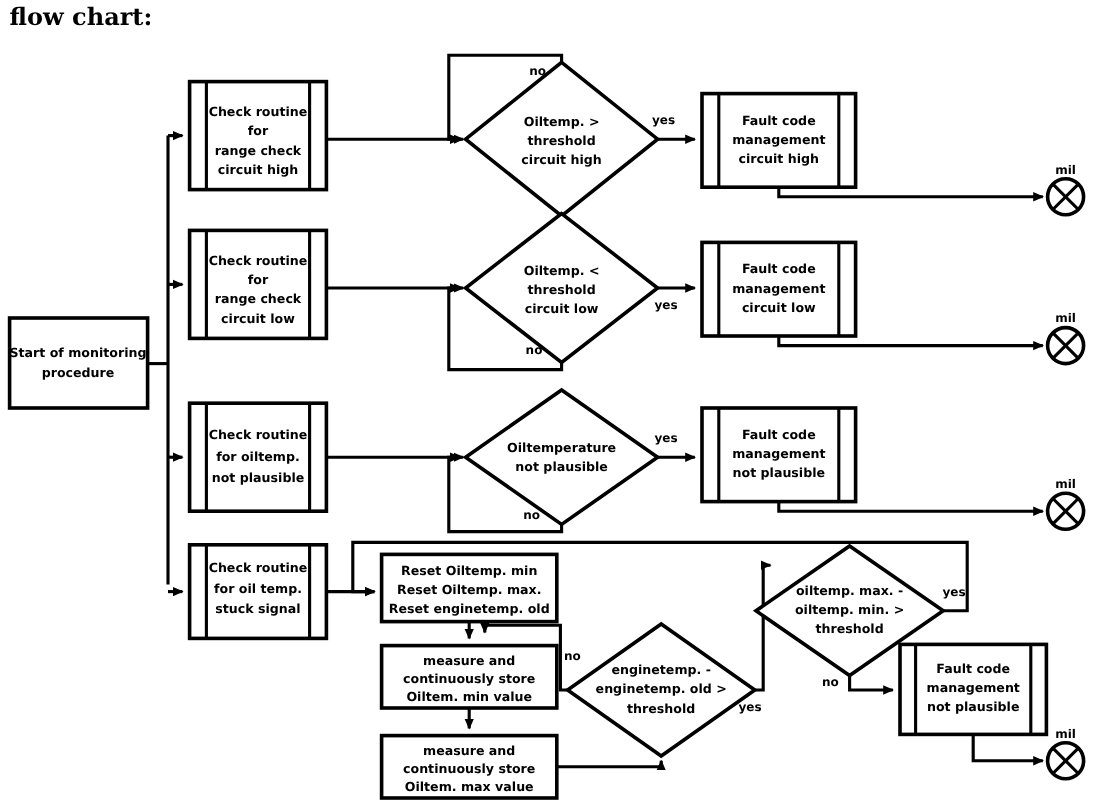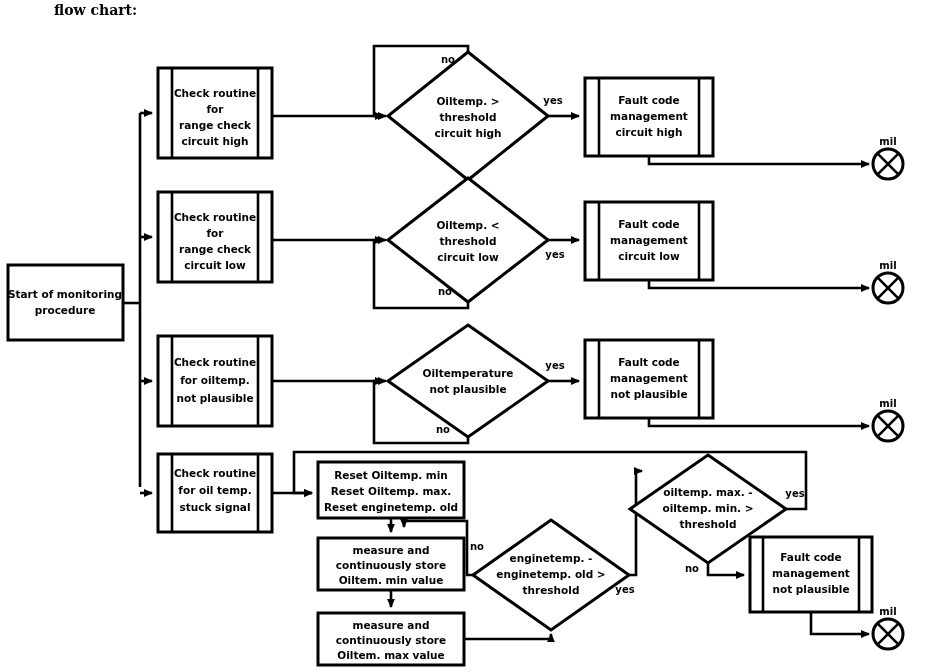--- a/index.html
+++ b/index.html
@@ -1,17 +1,17 @@
 <!DOCTYPE html>
 <html><head>
 <meta charset="utf-8">
 <style>
   html,body{margin:0;padding:0;background:#fff;}
   body{width:928px;height:672px;position:relative;font-family:"DejaVu Sans",sans-serif;}
-  #title{position:absolute;left:8px;top:2px;font-family:"DejaVu Serif",serif;font-weight:bold;font-size:14px;color:#000;letter-spacing:0px;margin-left:46px;}
+  #title{position:absolute;left:8px;top:2px;font-family:"DejaVu Serif",serif;font-weight:bold;font-size:20px;color:#000;letter-spacing:0px;}
   #chart{position:absolute;left:0;top:0;width:928px;height:672px;}
   .nodeText{font-family:"DejaVu Sans",sans-serif;font-size:10.5px;font-weight:bold;fill:#000;text-anchor:middle;dominant-baseline:middle;}
   .edgeText{font-family:"DejaVu Sans",sans-serif;font-size:10px;font-weight:bold;fill:#000;text-anchor:middle;dominant-baseline:middle;}
   .shp{fill:#fff;stroke:#000;stroke-width:3;}
   .bar{stroke:#000;stroke-width:2.6;}
   .ln{stroke:#000;stroke-width:2.6;fill:none;}
   .mil{fill:#fff;stroke:#000;stroke-width:3;}
   .milx{stroke:#000;stroke-width:2.6;}
 </style>
 </head>

